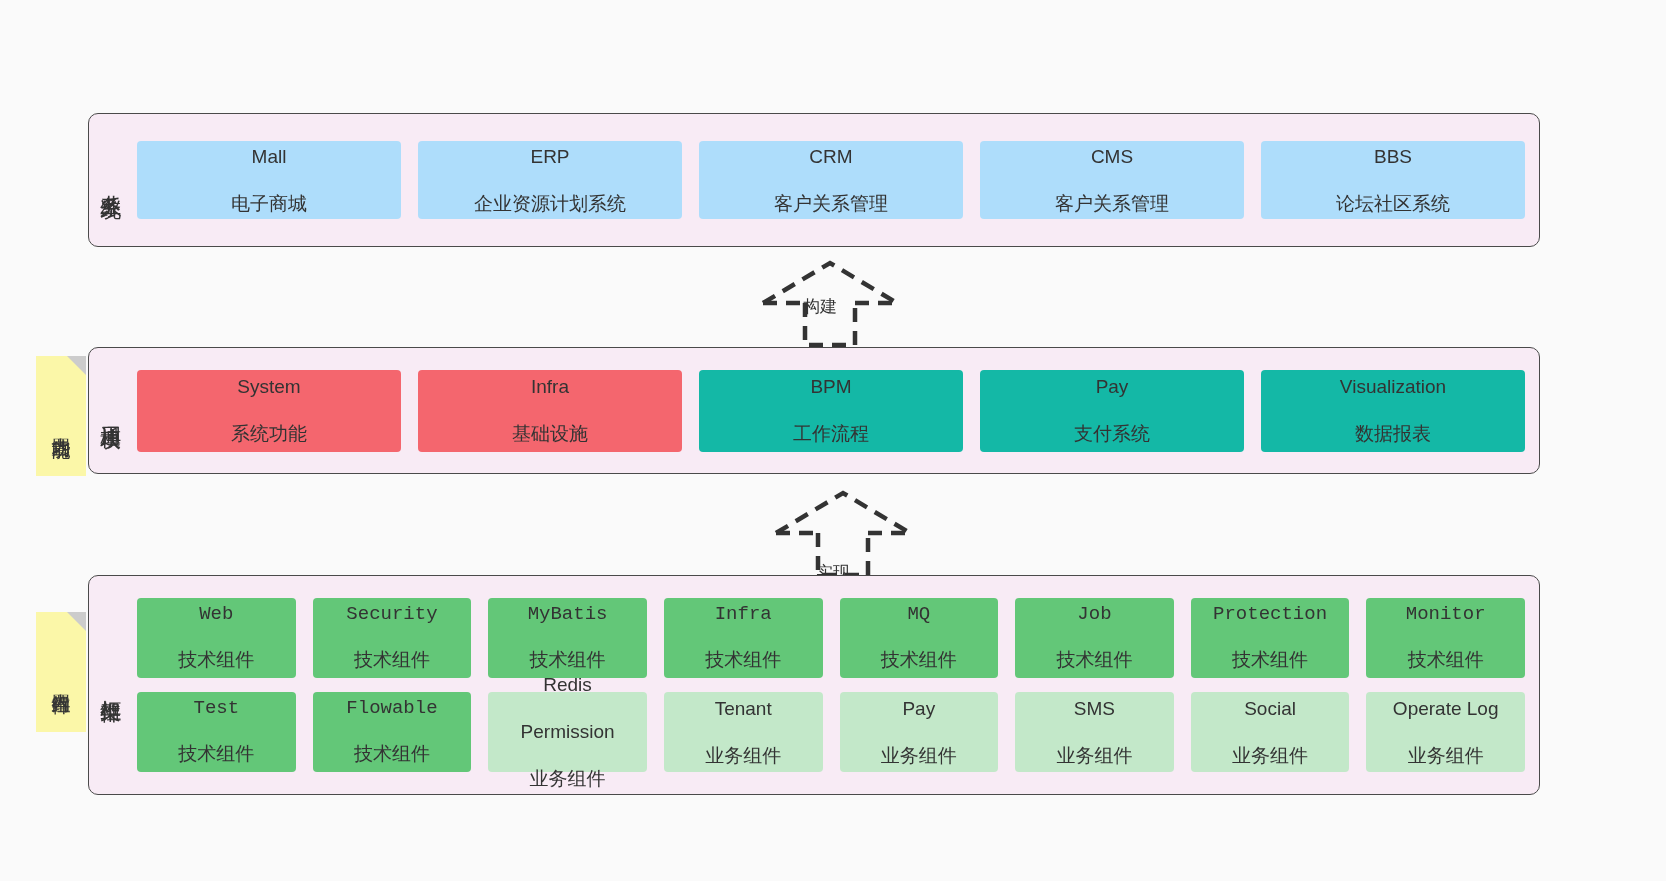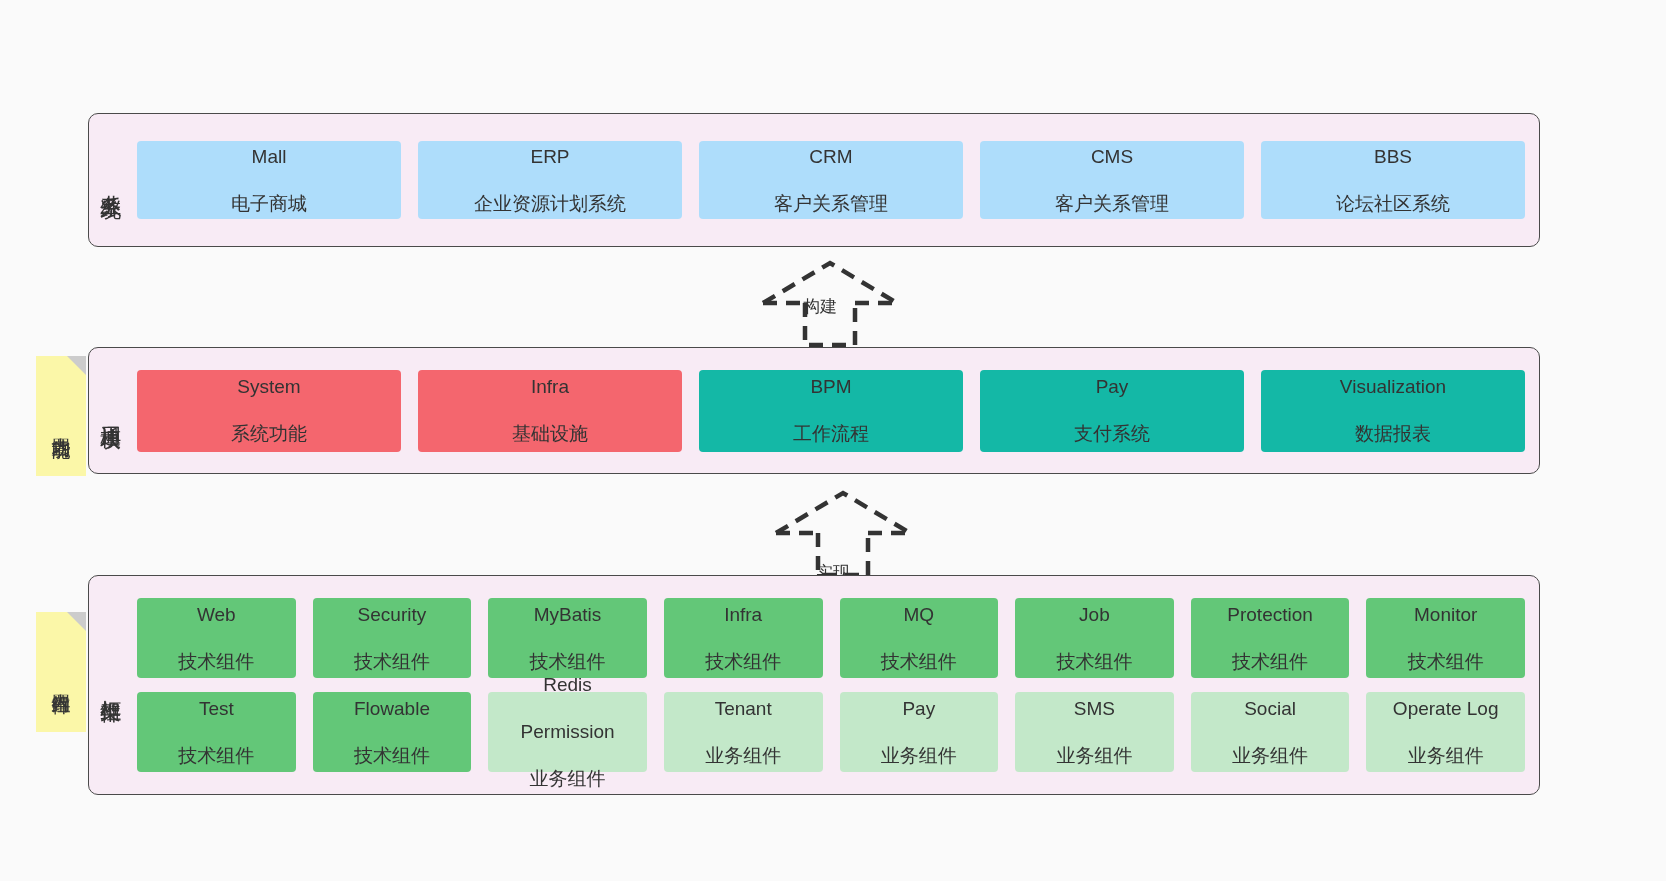--- a/index.html
+++ b/index.html
@@ -78,21 +78,21 @@
     padding: 4px 6px;
     user-select: none;
     gap: 21px;
   }
   .card .l1 { display: block; }
   .card .l2 { display: block; }
   .card .l3 { display: block; }
   .card.blue      { background: #aeddfb; }
   .card.red       { background: #f4666e; }
   .card.pink      { background: #14b8a6; }
-  .card.green     { background: #63c778; }
+  .card.green     { background: #63c778; font-family: Liberation Mono, monospace; }
   .card.lightgreen{ background: #c3e8c9; }
 
   
   .h-biz   { height: 78px; }
   .h-mod   { height: 82px; }
   .h-frame { height: 80px; }
 
   
   .note {
     position: absolute;

